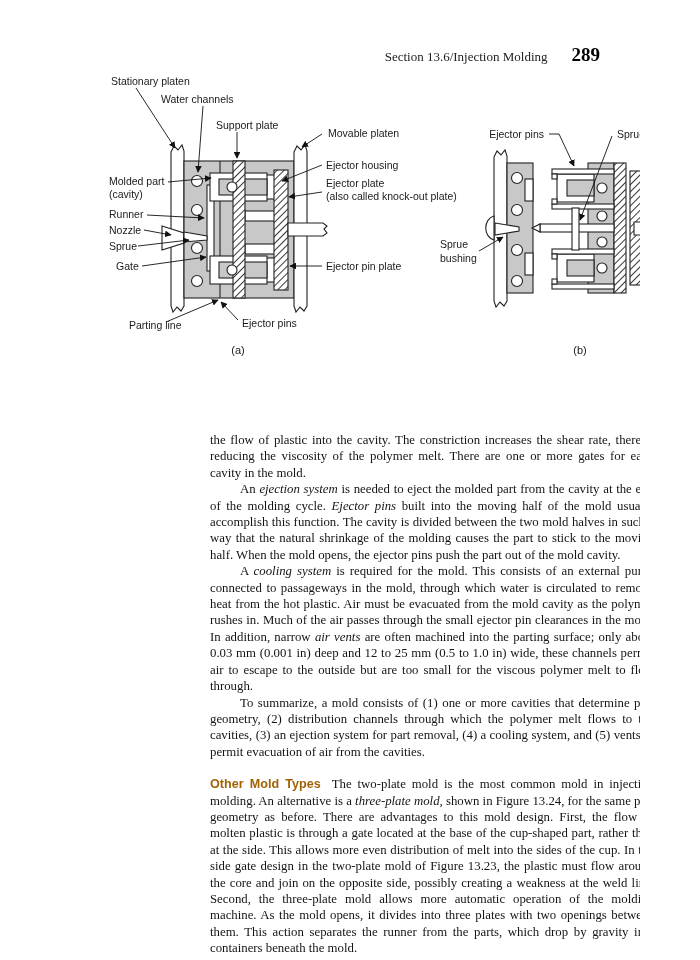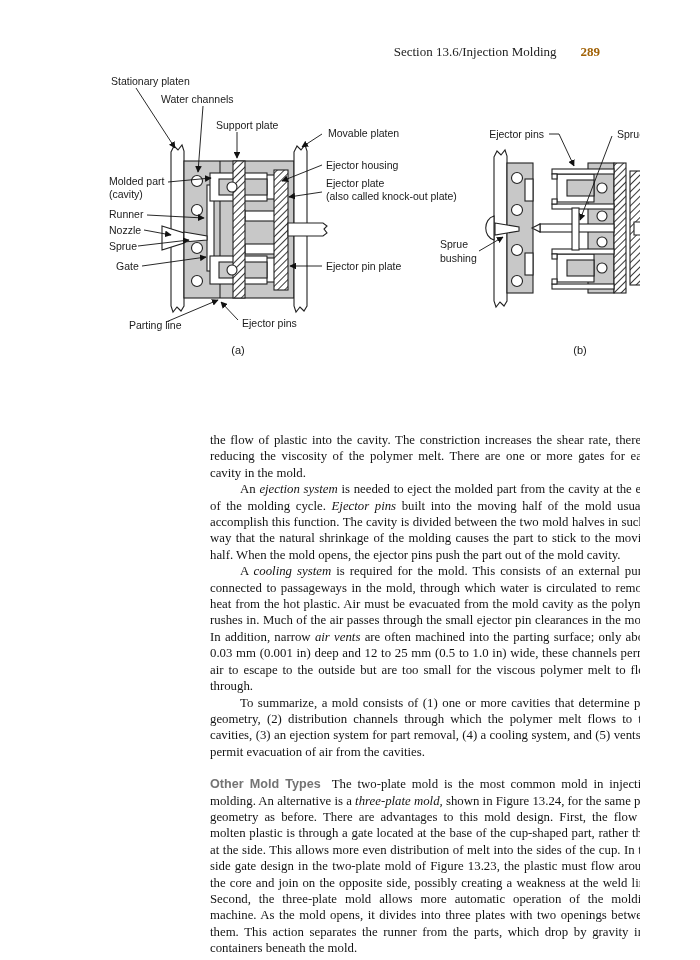--- a/index.html
+++ b/index.html
@@ -1,38 +1,38 @@
 <!DOCTYPE html>
 <html><head>
 <meta charset="utf-8">
 <style>
   html,body{margin:0;padding:0;background:#ffffff;}
   #page{position:relative;width:640px;height:960px;background:#ffffff;overflow:hidden;
         font-family:"Liberation Serif",serif;color:#1a1a1a;}
   
   .hdr{position:absolute;top:44px;right:40px;display:flex;align-items:baseline;gap:24px;}
   .hdr .sec{font-size:13px;color:#222;}
-  .hdr .pg{font-size:13px;font-weight:bold;color:#a16207;}
+  .hdr .pg{font-size:19px;font-weight:bold;color:#000000;}
   
   #fig{position:absolute;left:16px;top:70px;width:700px;height:300px;}
   svg text{font-family:"Liberation Sans",sans-serif;font-size:10.5px;fill:#1a1a1a;}
   svg .ptag{font-size:11px;}
   
   .cap{position:absolute;left:88px;top:372px;width:576px;
        font-family:"Liberation Sans",sans-serif;font-size:11px;line-height:15px;color:#242424;}
   .cap b{font-weight:bold;margin-right:12px;}
   
   .bodycol{position:absolute;left:210px;top:432px;width:444px;
            font-size:12.8px;line-height:16.4px;text-align:justify;color:#141414;}
   .bodycol p{margin:0;}
   .bodycol p.ind{text-indent:30px;}
   .bi{font-weight:normal;font-style:italic;}
   .sect{margin-top:16px !important;}
   .shead{font-family:"Liberation Sans",sans-serif;font-weight:bold;font-size:12.6px;
-         color:#737373;margin-right:11px;}
+         color:#a16207;margin-right:11px;}
 </style>
 </head>
 <body>
 
 <div id="page">
 
   <div class="hdr">
     <span class="sec">Section 13.6/Injection Molding</span>
     <span class="pg">289</span>
   </div>

